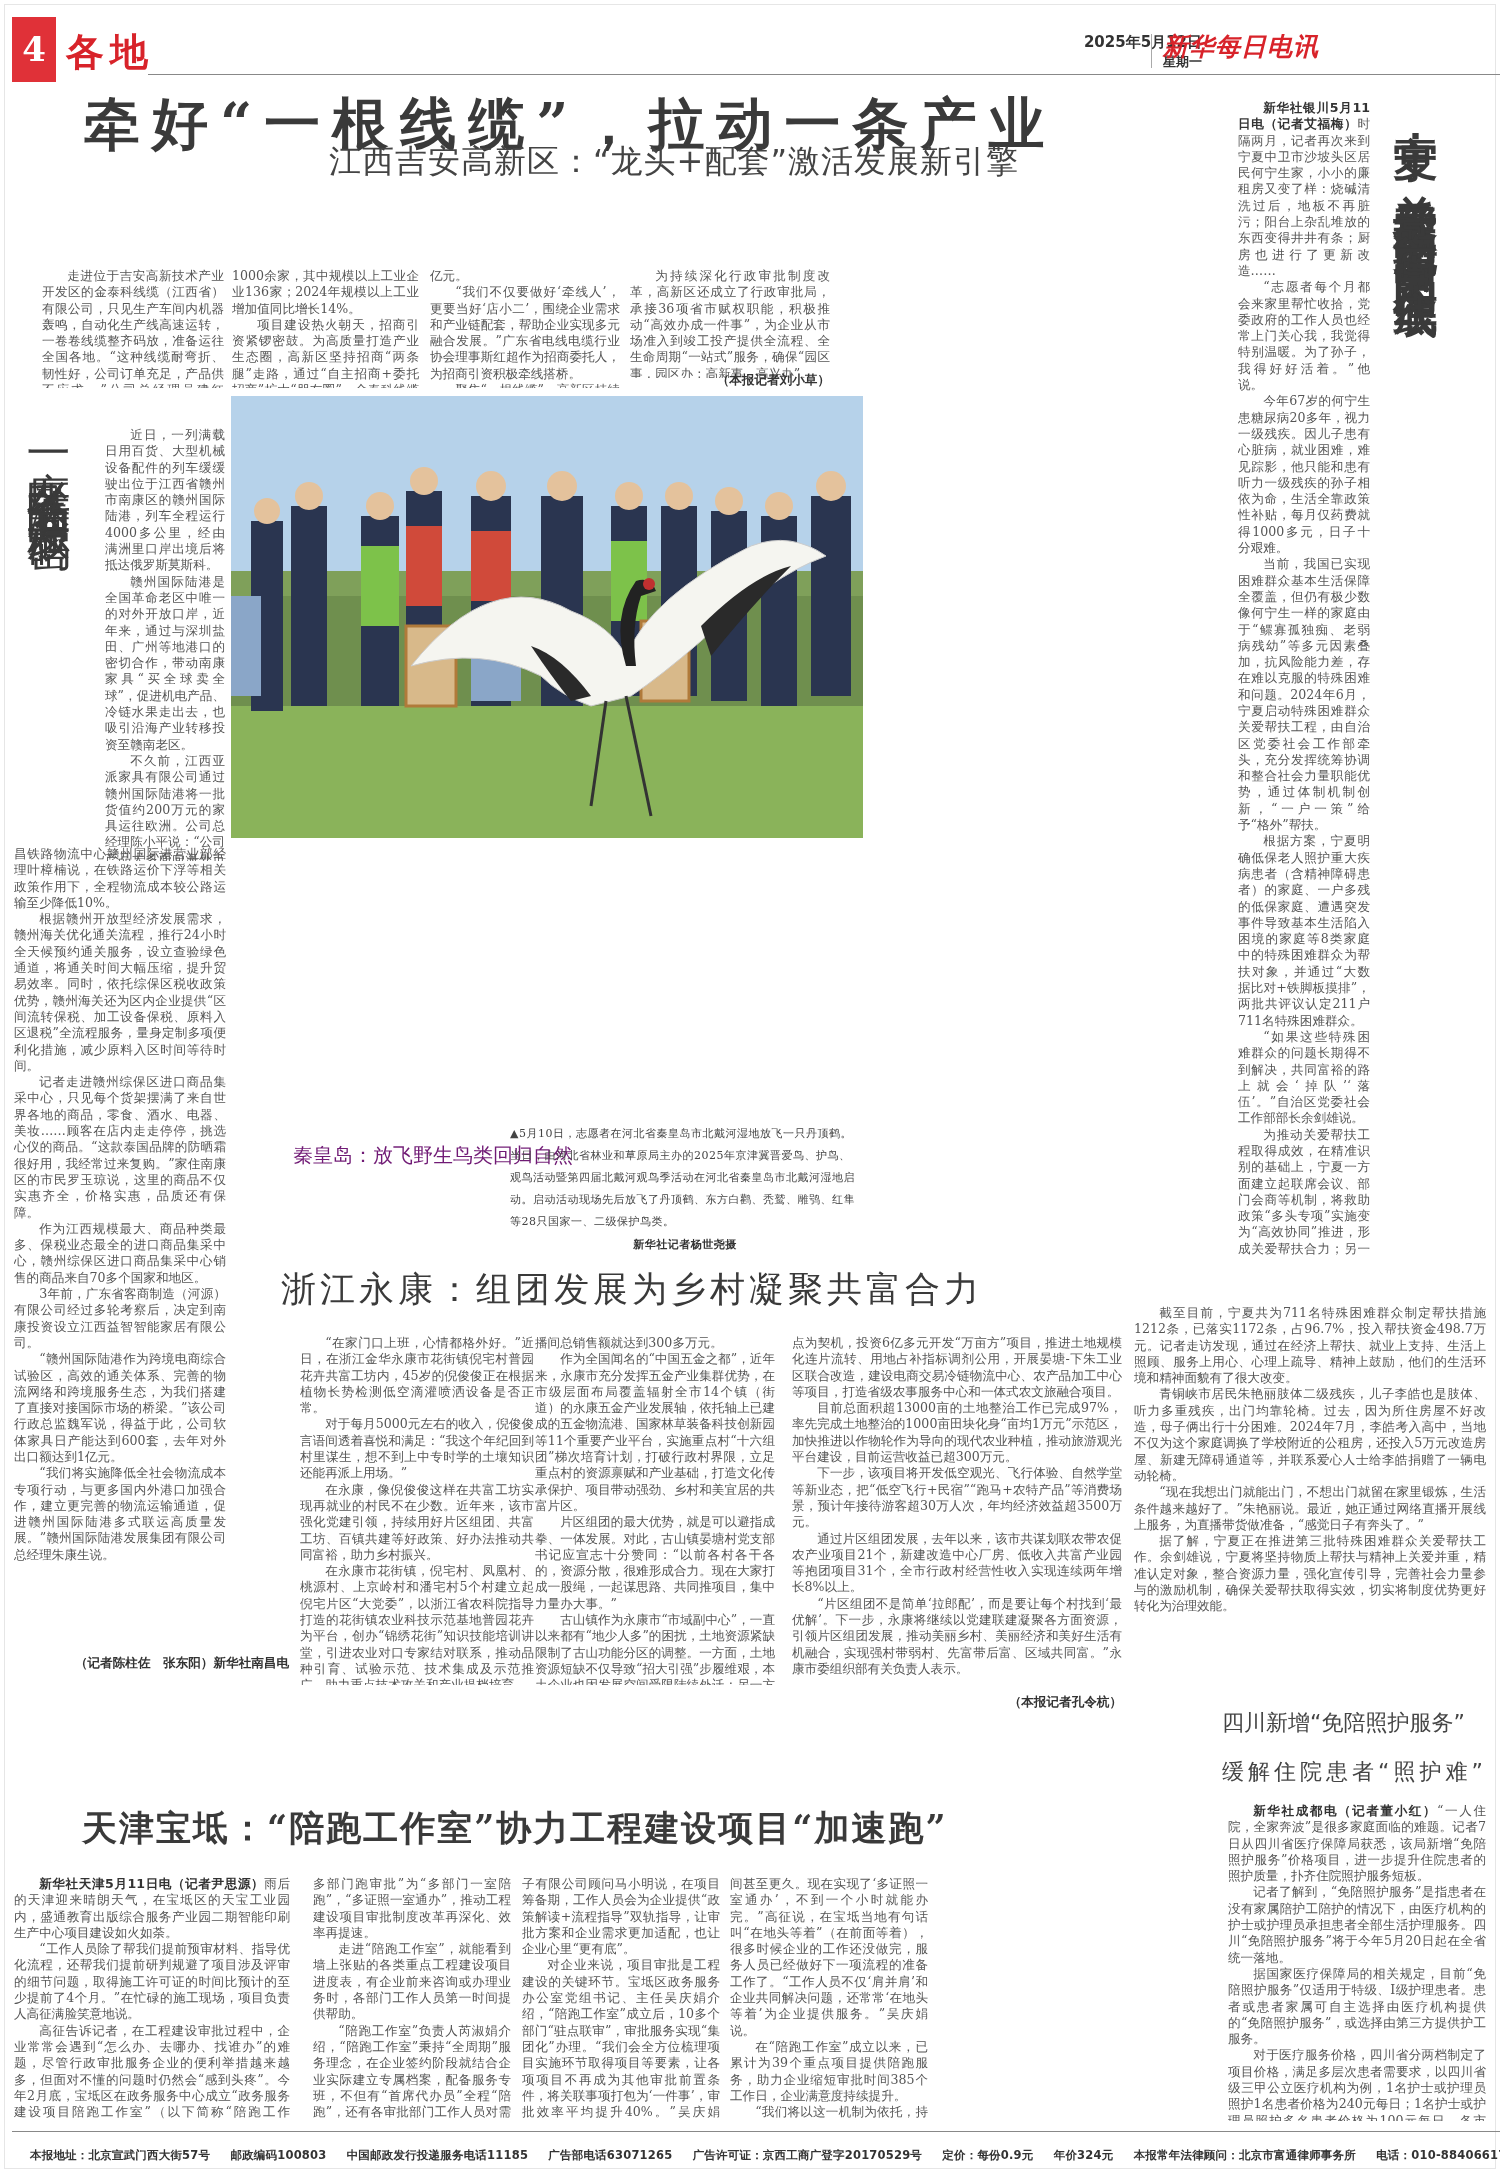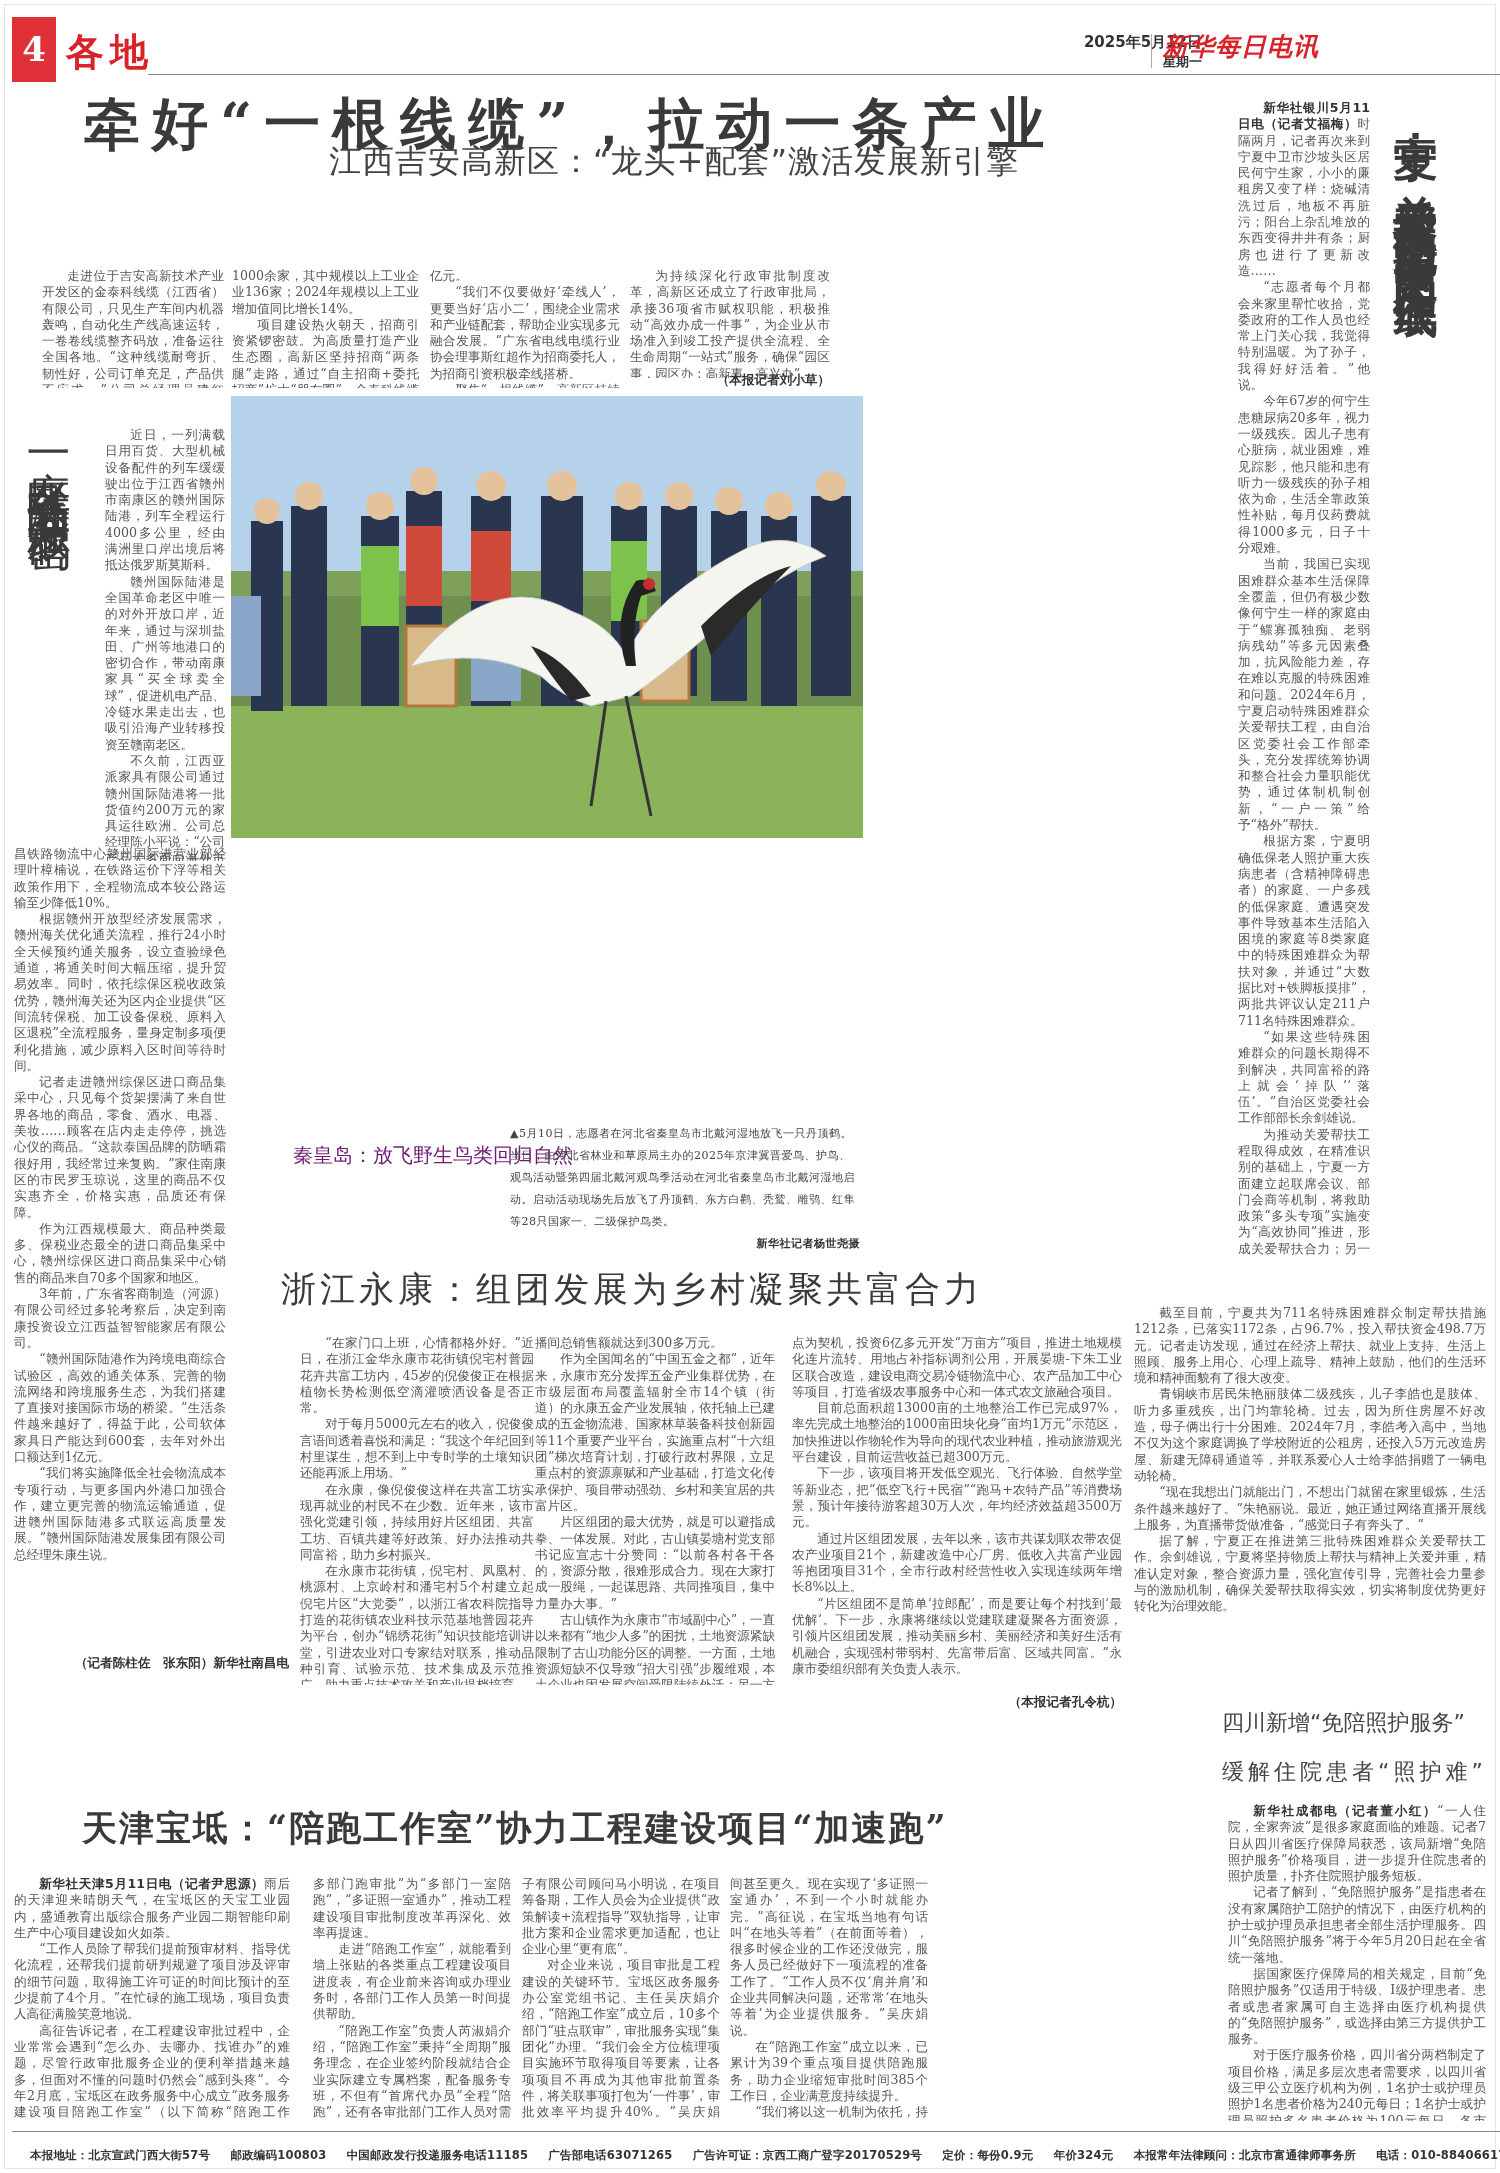--- a/index.html
+++ b/index.html
@@ -92,21 +92,21 @@
   <p>赣州国际陆港是全国革命老区中唯一的对外开放口岸，近年来，通过与深圳盐田、广州等地港口的密切合作，带动南康家具“买全球卖全球”，促进机电产品、冷链水果走出去，也吸引沿海产业转移投资至赣南老区。</p>
   <p>不久前，江西亚派家具有限公司通过赣州国际陆港将一批货值约200万元的家具运往欧洲。公司总经理陈小平说：“公司产品大多面向海外市场，通过赣州国际陆港运输货物，不仅每个货柜可以节省2000元的物流成本，还能享受到综保区保税、退税、免税政策，这让我们可以更好地开拓海外业务。”</p>
 
 </div>
 <div class="abs col" style="left:14px;top:846px;width:212px;height:806px;">
   <p style="text-indent:0">昌铁路物流中心赣州国际港营业部经理叶樟楠说，在铁路运价下浮等相关政策作用下，全程物流成本较公路运输至少降低10%。</p>
   <p>根据赣州开放型经济发展需求，赣州海关优化通关流程，推行24小时全天候预约通关服务，设立查验绿色通道，将通关时间大幅压缩，提升贸易效率。同时，依托综保区税收政策优势，赣州海关还为区内企业提供“区间流转保税、加工设备保税、原料入区退税”全流程服务，量身定制多项便利化措施，减少原料入区时间等待时间。</p>
   <p>记者走进赣州综保区进口商品集采中心，只见每个货架摆满了来自世界各地的商品，零食、酒水、电器、美妆……顾客在店内走走停停，挑选心仪的商品。“这款泰国品牌的防晒霜很好用，我经常过来复购。”家住南康区的市民罗玉琼说，这里的商品不仅实惠齐全，价格实惠，品质还有保障。</p>
   <p>作为江西规模最大、商品种类最多、保税业态最全的进口商品集采中心，赣州综保区进口商品集采中心销售的商品来自70多个国家和地区。</p>
   <p>3年前，广东省客商制造（河源）有限公司经过多轮考察后，决定到南康投资设立江西益智智能家居有限公司。</p>
-  <p>“赣州国际陆港作为跨境电商综合试验区，高效的通关体系、完善的物流网络和跨境服务生态，为我们搭建了直接对接国际市场的桥梁。”生活条件越来越好了，得益于此，公司软体家具日产能达到600套，去年对外出口额达到1亿元。</p>
+  <p>“赣州国际陆港作为跨境电商综合试验区，高效的通关体系、完善的物流网络和跨境服务生态，为我们搭建了直接对接国际市场的桥梁。”该公司行政总监魏军说，得益于此，公司软体家具日产能达到600套，去年对外出口额达到1亿元。</p>
   <p>“我们将实施降低全社会物流成本专项行动，与更多国内外港口加强合作，建立更完善的物流运输通道，促进赣州国际陆港多式联运高质量发展。”赣州国际陆港发展集团有限公司总经理朱康生说。</p>
 </div>
 <div class="abs byline" style="left:14px;top:1655px;width:275px;">（记者陈柱佐　张东阳）新华社南昌电</div>
 
 <div class="abs photo">
   <svg width="632" height="442" viewBox="0 0 632 442">
     <rect x="0" y="0" width="632" height="200" fill="#b6d2ea"></rect>
     <rect x="0" y="175" width="632" height="40" fill="#7fa05a"></rect>
     <rect x="0" y="300" width="632" height="142" fill="#8ab35a"></rect>
     <rect x="0" y="200" width="632" height="110" fill="#6f8f4e"></rect>
@@ -156,21 +156,21 @@
     <path d="M470 230 Q520 180 560 170 Q520 210 480 260Z" fill="#2a2a2a"></path>
     <path d="M395 270 Q380 220 405 185 Q420 180 425 195 L410 200 Q400 230 405 270Z" fill="#222"></path>
     <circle cx="418" cy="188" r="6" fill="#c03030"></circle>
     <line x1="375" y1="305" x2="360" y2="410" stroke="#333" stroke-width="3"></line>
     <line x1="395" y1="300" x2="420" y2="420" stroke="#333" stroke-width="3"></line>
   </svg>
 </div>
 <div class="abs photo-caption-title">秦皇岛：放飞野生鸟类回归自然</div>
 <div class="abs photo-caption">
   <span>▲5月10日，志愿者在河北省秦皇岛市北戴河湿地放飞一只丹顶鹤。当日，由河北省林业和草原局主办的2025年京津冀晋爱鸟、护鸟、观鸟活动暨第四届北戴河观鸟季活动在河北省秦皇岛市北戴河湿地启动。启动活动现场先后放飞了丹顶鹤、东方白鹳、秃鹫、雕鸮、红隼等28只国家一、二级保护鸟类。</span>
-  <div class="photo-credit" style="text-align:right;">新华社记者杨世尧摄</div>
+  <div class="photo-credit" style="text-align:center;font-family:Liberation Serif, serif;">新华社记者杨世尧摄</div>
 </div>
 
 <div class="abs col" style="left:1238px;top:100px;width:132px;height:1158px;">
   <p><span class="lead">新华社银川5月11日电（记者艾福梅）</span><span>时隔两月，记者再次来到宁夏中卫市沙坡头区居民何宁生家，小小的廉租房又变了样：烧碱清洗过后，地板不再脏污；阳台上杂乱堆放的东西变得井井有条；厨房也进行了更新改造……</span></p>
   <p>“志愿者每个月都会来家里帮忙收拾，党委政府的工作人员也经常上门关心我，我觉得特别温暖。为了孙子，我得好好活着。”他说。</p>
   <p>今年67岁的何宁生患糖尿病20多年，视力一级残疾。因儿子患有心脏病，就业困难，难见踪影，他只能和患有听力一级残疾的孙子相依为命，生活全靠政策性补贴，每月仅药费就得1000多元，日子十分艰难。</p>
   <p>当前，我国已实现困难群众基本生活保障全覆盖，但仍有极少数像何宁生一样的家庭由于“鳏寡孤独痴、老弱病残幼”等多元因素叠加，抗风险能力差，存在难以克服的特殊困难和问题。2024年6月，宁夏启动特殊困难群众关爱帮扶工程，由自治区党委社会工作部牵头，充分发挥统筹协调和整合社会力量职能优势，通过体制机制创新，“一户一策”给予“格外”帮扶。</p>
   <p>根据方案，宁夏明确低保老人照护重大疾病患者（含精神障碍患者）的家庭、一户多残的低保家庭、遭遇突发事件导致基本生活陷入困境的家庭等8类家庭中的特殊困难群众为帮扶对象，并通过“大数据比对+铁脚板摸排”，两批共评议认定211户711名特殊困难群众。</p>
   <p>“如果这些特殊困难群众的问题长期得不到解决，共同富裕的路上就会‘掉队’‘落伍’。”自治区党委社会工作部部长余剑雄说。</p>
   <p>为推动关爱帮扶工程取得成效，在精准识别的基础上，宁夏一方面建立起联席会议、部门会商等机制，将救助政策“多头专项”实施变为“高效协同”推进，形成关爱帮扶合力；另一方面则通过领导包抓、单位结对、引入社会力量等措施，确保政策执行落地。</p>

